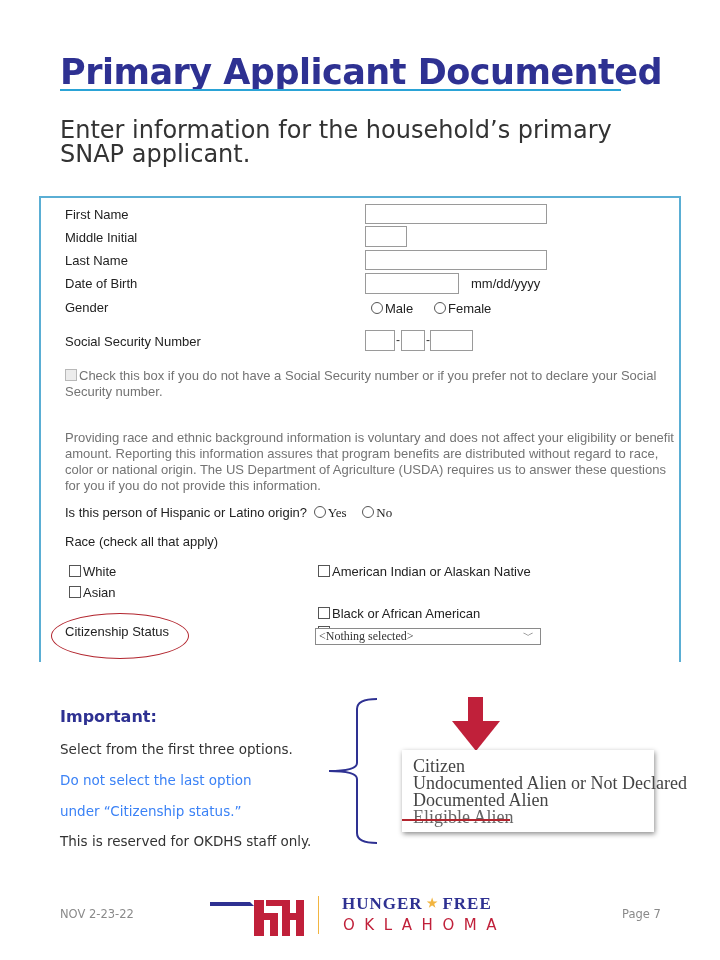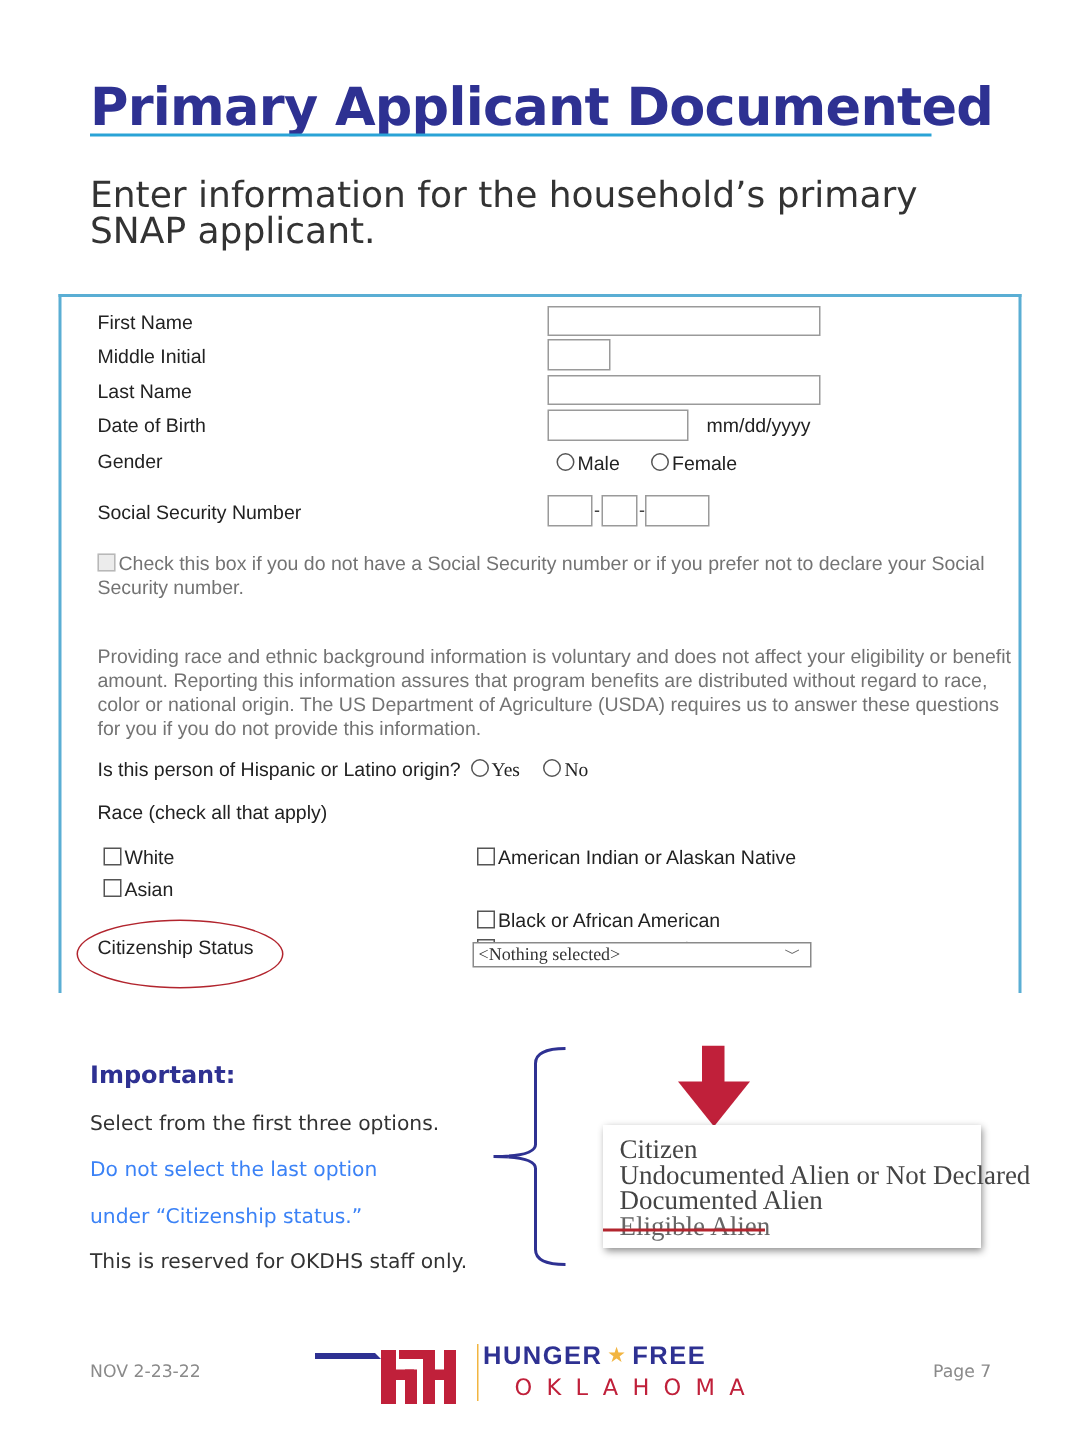--- a/index.html
+++ b/index.html
@@ -73,21 +73,21 @@
   .dropdown-card .opt { white-space: nowrap; }
   .strike-line { position: absolute; left: 0px; top: 69px; width: 108px; height: 2px; background: #b2252e; }
 
   
   .foot-date { position: absolute; left: 60px; top: 907px; font-size: 11.5px; color: #8a8a8a; }
   .foot-page { position: absolute; left: 622px; top: 907px; font-size: 11.5px; color: #8a8a8a; }
   .logo { position: absolute; left: 210px; top: 894px; width: 310px; height: 44px; }
   .logo-mark { position: absolute; left: 0; top: 0; width: 96px; height: 44px; }
   .logo-divider { position: absolute; left: 108px; top: 2px; width: 1px; height: 38px; background: #f2b541; }
   .logo-top {
-    position: absolute; left: 112px; top: 0px; font-family: Liberation Sans, sans-serif;
+    position: absolute; left: 132px; top: 0px; font-family: Liberation Serif, serif;
     font-weight: bold; font-size: 17px; color: #2e3192; letter-spacing: 1px; white-space: nowrap;
   }
   .logo-top .star { color: #f2b541; font-size: 12px; vertical-align: 2px; margin: 0 4px; }
   .logo-bottom {
     position: absolute; left: 116px; top: 22px; font-family: "DejaVu Sans", sans-serif;
     font-size: 15px; color: #c0203a; letter-spacing: 9.5px; white-space: nowrap; margin-left: 17px;
   }
 </style>
 </head>
 <body>

